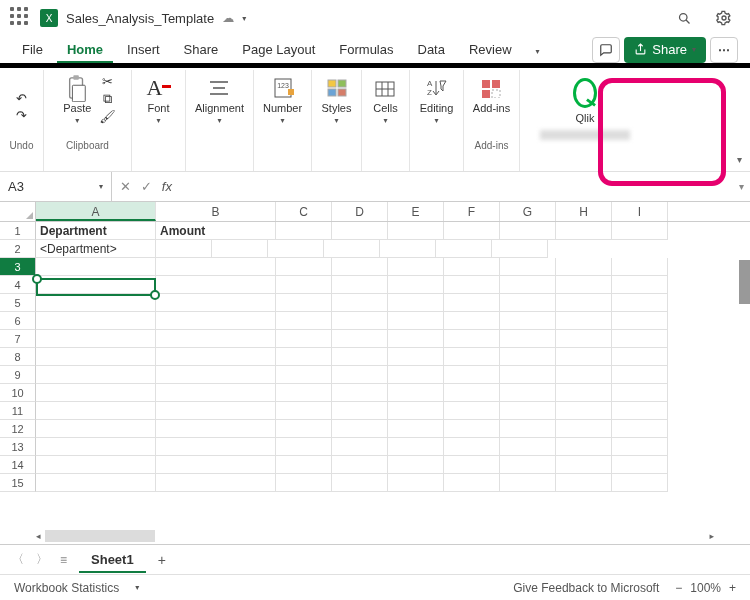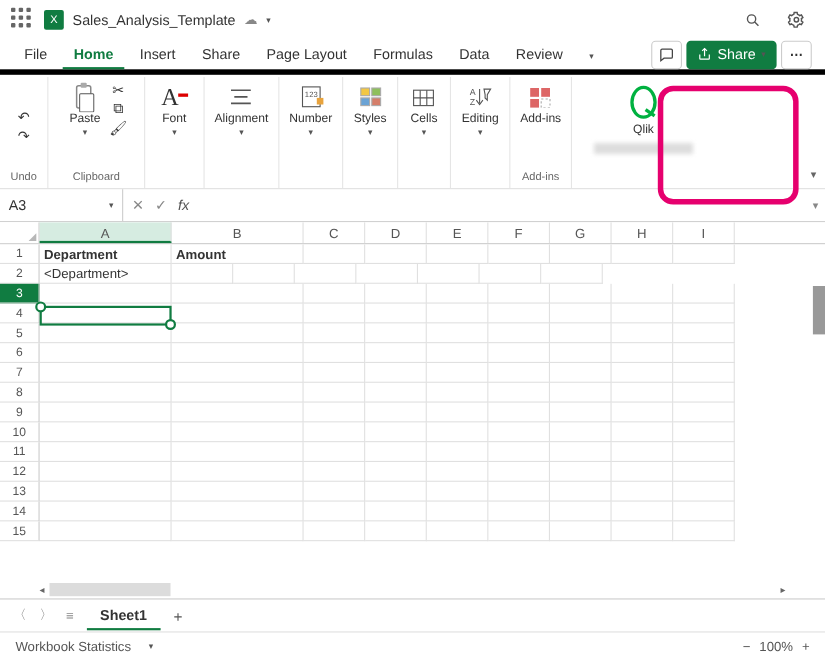--- a/index.html
+++ b/index.html
@@ -19,21 +19,21 @@
   .tab.active { border-bottom-color: #107c41; color: #107c41; font-weight: 600; }
   .tabs .spacer { flex: 1; }
   .comment-btn { width: 28px; height: 26px; border: 1px solid #ccc; border-radius: 4px; display:flex; align-items:center; justify-content:center; font-size:13px; }
   .share-btn { height: 26px; background: #107c41; color: #fff; padding: 0 10px; border-radius: 4px; display:flex; align-items:center; gap:5px; font-size:13px; }
   .more-btn { width: 28px; height: 26px; border: 1px solid #ccc; border-radius: 4px; display:flex; align-items:center;justify-content:center; font-weight:bold; }
   
   .ribbon { display: flex; height: 104px; border-bottom: 1px solid #e0e0e0; padding: 2px 0 0; gap:0; position:relative; }
   .ribbon-group { display: flex; flex-direction: column; align-items:center; border-right: 1px solid #e5e5e5; padding: 4px 2px 2px; position:relative; }
   .ribbon-group:last-child { border-right:none; }
   .group-items { display:flex; flex:1; gap:4px; align-items:flex-start; justify-content:center;}
-  .group-title { font-size: 10px; color:#666; margin-bottom:2px; }
+  .group-title { font-size: 10px; color:#666; margin-bottom:18px; }
   .rbtn { display:flex; flex-direction:column; align-items:center; justify-content:center; gap:2px; padding: 2px 4px; }
   .rbtn .lbl { font-size:11px; }
   .caret { font-size:8px; color:#555; }
   .icon-stack { width:24px; height:24px; display:flex; align-items:center; justify-content:center; font-size:18px; }
   .mini-col { display:flex; flex-direction:column; gap:2px; align-items:center; }
   .mini-icon { font-size:13px; }
   .qlik-highlight { position:absolute; border:5px solid #e6006e; border-radius:14px; top:78px; right:24px; width:128px; height:108px; pointer-events:none; }
   .qlik-circle { width: 30px; height: 30px; border: 3px solid #00b140; border-radius:50%; position:relative; }
   .qlik-tail { position:absolute; width:10px; height:3px; background:#00b140; right:-2px; bottom:1px; transform:rotate(35deg); }
   .ribbon-collapse { position:absolute; right:8px; bottom:6px; font-size:10px; color:#666; }
@@ -524,18 +524,19 @@
   <span class="nav">〉</span>
   <span class="nav">≡</span>
   <div class="sheet-tab">Sheet1</div>
   <div class="add-sheet">+</div>
 </div>
 
 <div class="statusbar">
   <span>Workbook Statistics</span>
   <span class="caret">▾</span>
   <div class="spacer"></div>
+  <span>Give Feedback to Microsoft</span>
   <div class="zoom">
     <span>−</span>
     <span>100%</span>
     <span>+</span>
   </div>
 </div>
 
 </body></html>

